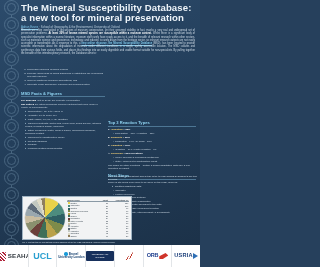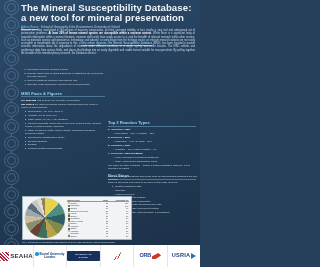--- a/index.html
+++ b/index.html
@@ -342,20 +342,23 @@
   <div class="logobar">
     <div class="logocell">
       <div class="seaha">
         <div class="mark"></div>
         <div>
           <div class="wd">SEAHA</div>
         </div>
       </div>
     </div>
     <div class="logocell">
+      <div class="ucl">UCL</div>
+    </div>
+    <div class="logocell">
       <div class="brunel"><span class="dot"></span><span>Brunel University London</span></div>
     </div>
     <div class="logocell">
       <div class="oxblock">UNIVERSITY OF OXFORD</div>
     </div>
     <div class="logocell">
       <div class="uea">
           <span class="fan"></span>
         </div>
     </div>

